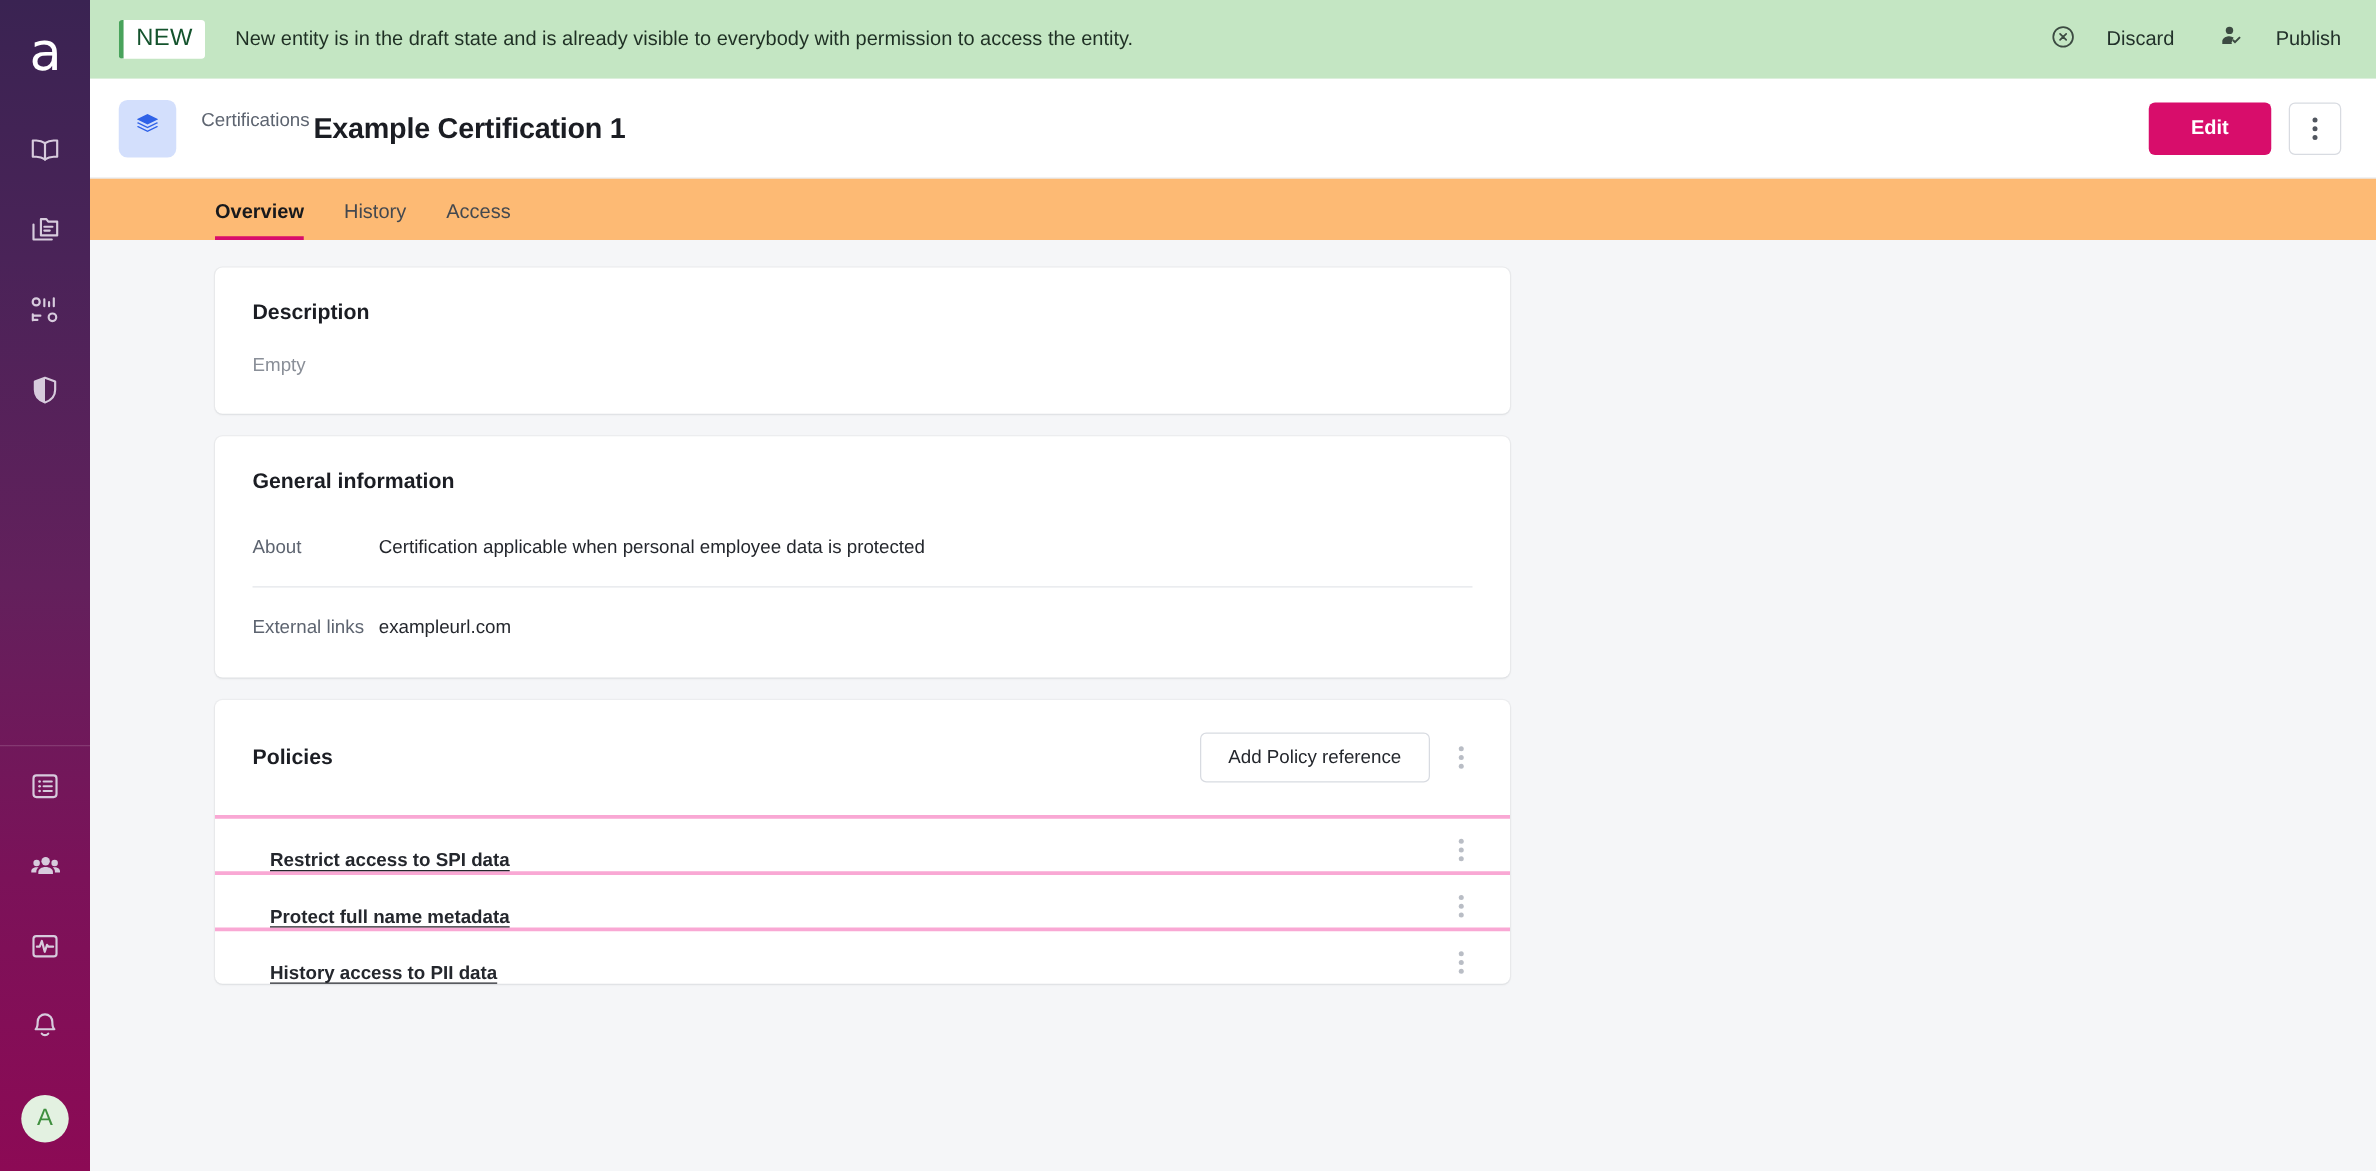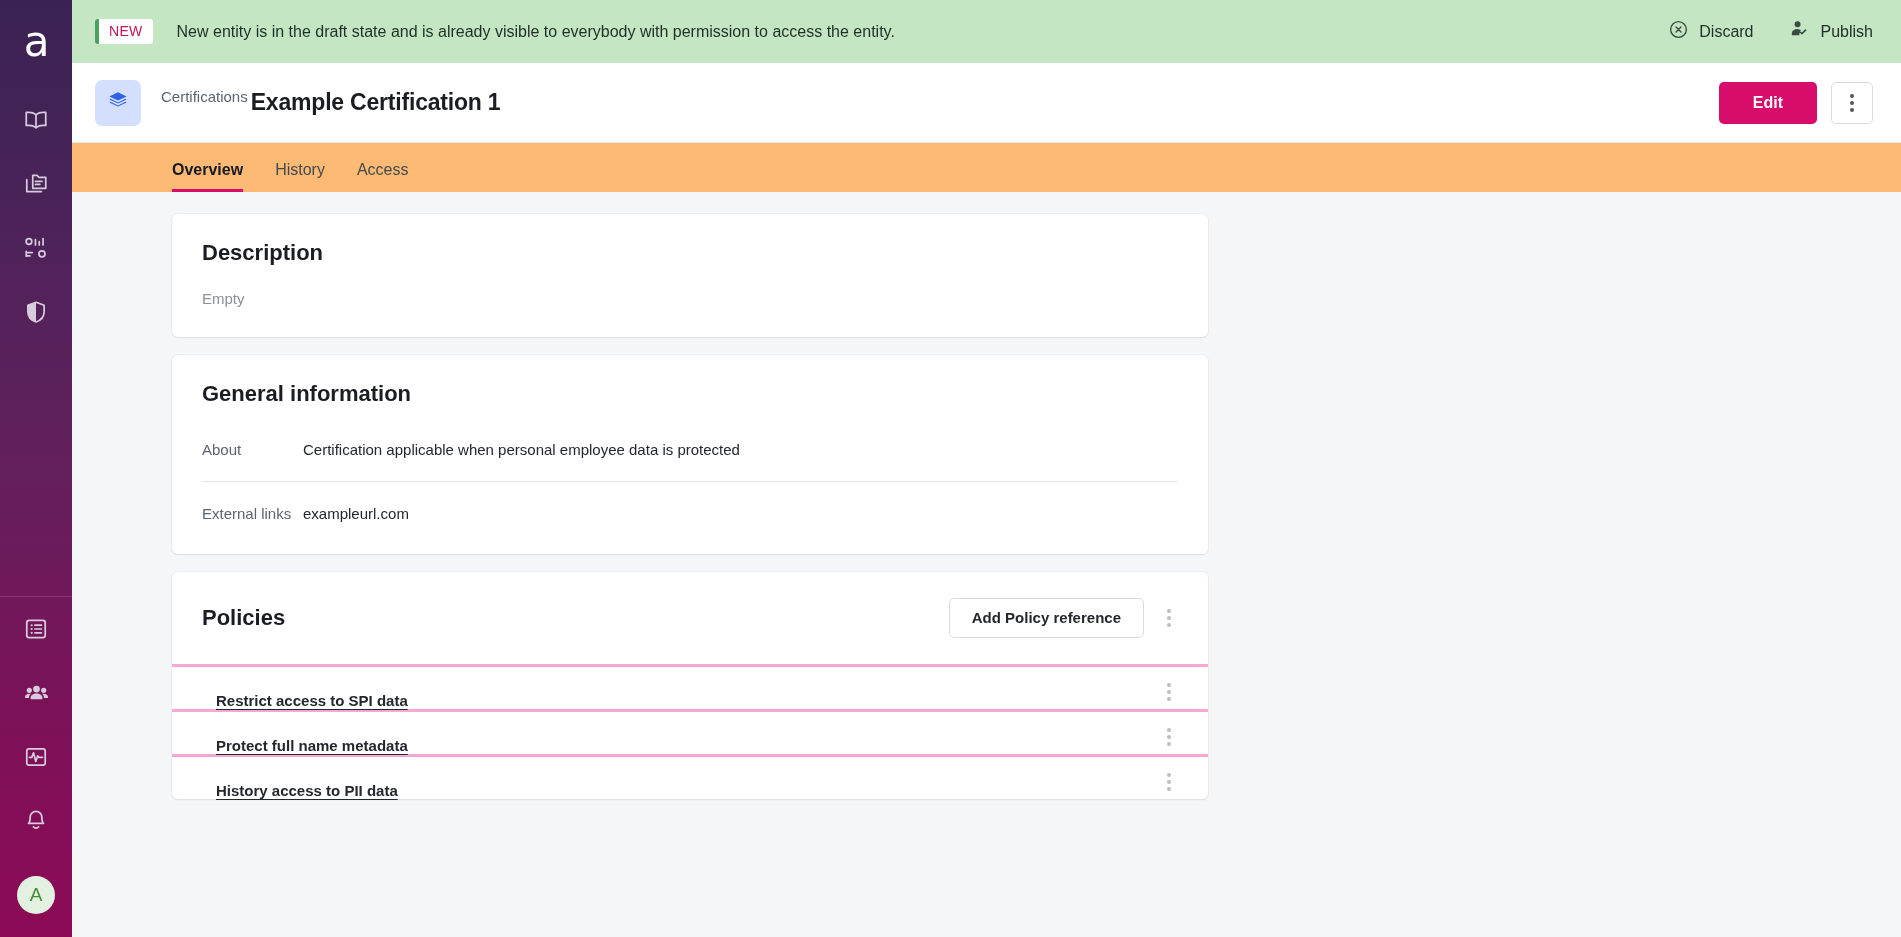--- a/index.html
+++ b/index.html
@@ -90,22 +90,22 @@
   .banner {
     height: 63px;
     flex: 0 0 63px;
     background: #c4e6c3;
     display: flex;
     align-items: center;
     padding: 0 28px 0 23px;
   }
   .badge-new {
     background: #ffffff;
-    color: #be185d;
-    font-size: 14px;
+    color: #14532d;
+    font-size: 19px;
     font-weight: 400;
     letter-spacing: 0.3px;
     padding: 4px 10px 5px 10px;
     border-radius: 3px;
     border-left: 4px solid #49a35c;
     line-height: 1.15;
   }
   .banner-text {
     margin-left: 24px;
     font-size: 16px;
@@ -114,21 +114,21 @@
   }
   .banner-actions {
     margin-left: auto;
     display: flex;
     align-items: center;
     gap: 34px;
   }
   .banner-btn {
     display: flex;
     align-items: center;
-    gap: 10px;
+    gap: 24px;
     font-size: 16px;
     color: #22312a;
     cursor: pointer;
     background: none;
     border: none;
     font-family: "Liberation Sans", sans-serif;
     padding: 0;
   }
 
   
@@ -211,21 +211,21 @@
   }
   .card {
     width: 1036px;
     background: #ffffff;
     border-radius: 6px;
     box-shadow: 0 1px 2px rgba(16,24,40,0.07), 0 0 0 1px rgba(16,24,40,0.035);
     margin-bottom: 18px;
   }
   .card-pad { padding: 26px 30px 30px 30px; }
   .card-title {
-    font-size: 22px;
+    font-size: 17px;
     font-weight: bold;
     color: #1b1d23;
     line-height: 1.2;
   }
   .empty-text {
     font-size: 15px;
     color: #8a8f98;
     margin-top: 24px;
   }
 
@@ -261,21 +261,20 @@
     margin-left: auto;
     height: 40px;
     padding: 0 22px;
     background: #ffffff;
     border: 1px solid #d8dbe1;
     border-radius: 5px;
     font-size: 15px;
     color: #24272d;
     cursor: pointer;
     font-family: "Liberation Sans", sans-serif;
-    font-weight: bold;
   }
   .pol-head .row-kebab { margin-left: 8px; }
   .row-kebab {
     width: 34px; height: 34px;
     display: flex; align-items: center; justify-content: center;
     cursor: pointer;
     flex: 0 0 34px;
   }
   .pol-row {
     display: flex;

